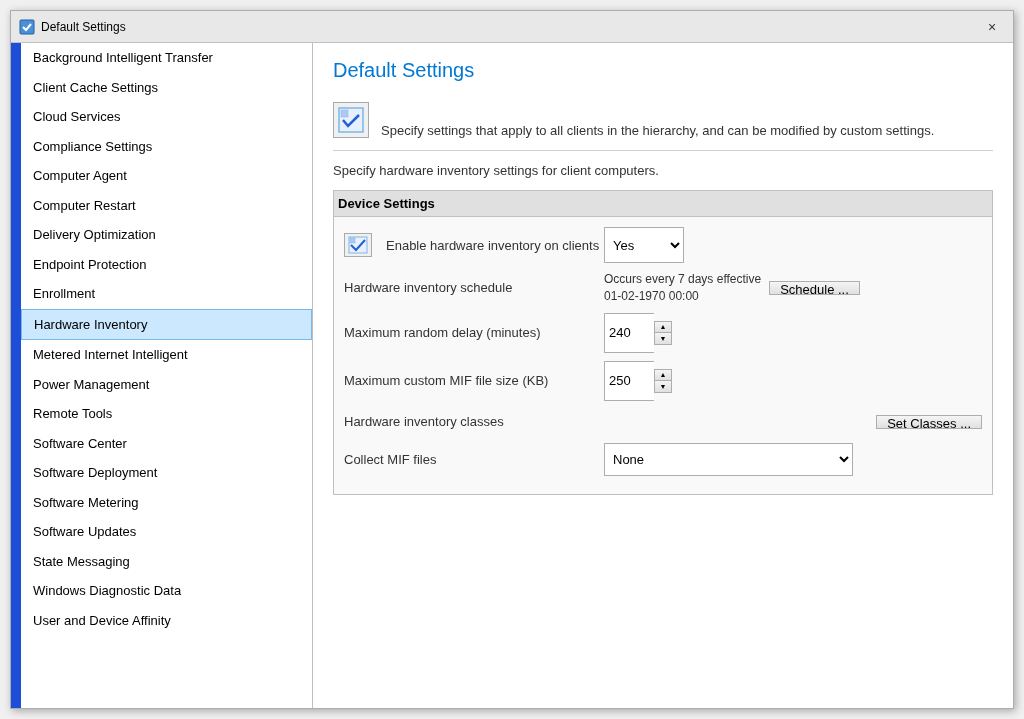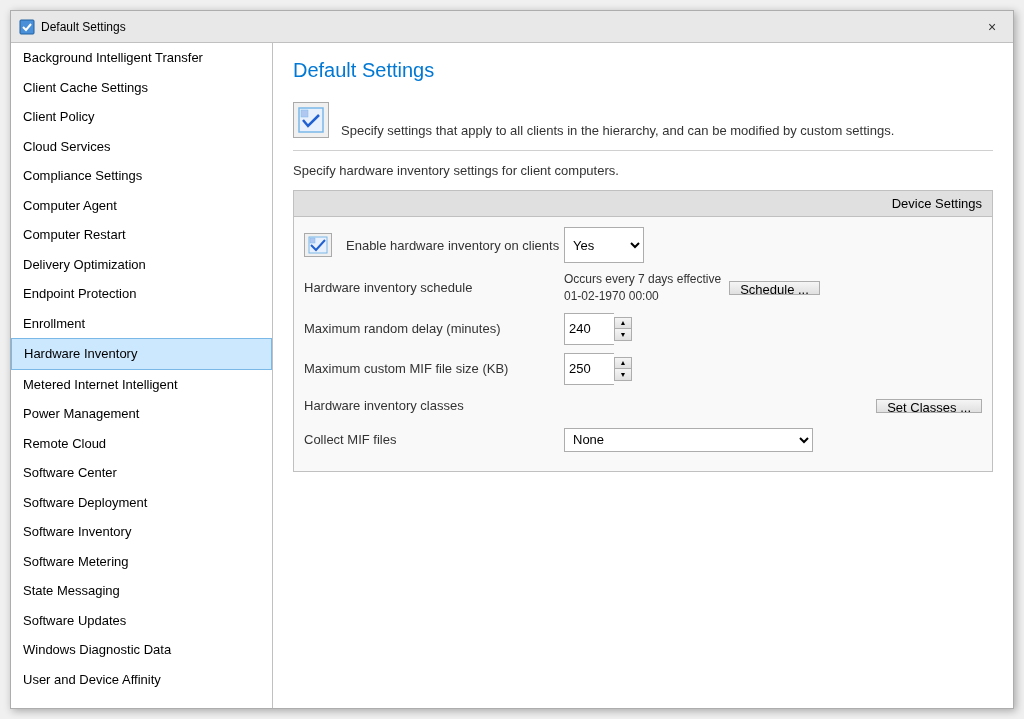--- a/index.html
+++ b/index.html
@@ -55,25 +55,26 @@
       color: #333;
       border: none;
       background: transparent;
     }
     .content-area {
       display: flex;
       flex: 1;
       overflow: hidden;
     }
     .sidebar {
-      width: 262px;
+      width: 292px;
       background: #ffffff;
       border-right: 1px solid #c0c0c0;
       overflow-y: auto;
       flex-shrink: 0;
+      margin-left: 10px;
     }
     .sidebar-item {
       padding: 5px 12px;
       cursor: pointer;
       color: #000;
       font-size: 13px;
       line-height: 1.5;
     }
     .sidebar-item.selected {
       background: #cce8ff;
@@ -120,25 +121,24 @@
       color: #333;
       margin-bottom: 12px;
     }
     .device-settings-box {
       border: 1px solid #c0c0c0;
       background: #f9f9f9;
       padding: 0;
     }
     .device-settings-header {
       background: #e0e0e0;
-      padding: 5px 10px;
-      font-weight: normal;
+      padding: 5px 4px;
+      font-weight: bold;
       font-size: 13px;
       border-bottom: 1px solid #c0c0c0;
-      text-align: right;
     }
     .device-settings-body {
       padding: 10px 10px;
     }
     .setting-row {
       display: flex;
       align-items: center;
       margin-bottom: 8px;
       min-height: 26px;
     }
@@ -187,21 +187,21 @@
       font-size: 13px;
       cursor: pointer;
       color: #000;
     }
     .spinbox {
       display: flex;
       align-items: center;
     }
     .spinbox input {
       width: 50px;
-      height: 32px;
+      height: 40px;
       border: 1px solid #adadad;
       border-right: none;
       padding: 0 4px;
       font-size: 13px;
       text-align: left;
     }
     .spinbox-buttons {
       display: flex;
       flex-direction: column;
       border: 1px solid #adadad;
@@ -219,21 +219,21 @@
       justify-content: center;
       font-size: 7px;
       padding: 0;
       line-height: 1;
     }
     .spinbox-btn:last-child {
       border-bottom: none;
     }
     .collect-mif-select {
       min-width: 220px;
-      height: 24px;
+      height: 33px;
     }
     .title-icon-svg {
       width: 16px;
       height: 16px;
     }
   </style>
 </head>
 <body>
 
 <div class="window">
@@ -247,38 +247,36 @@
     </div>
     <span class="title-bar-text">Default Settings</span>
     <button class="title-bar-close">×</button>
   </div>
 
   <div class="content-area">
 
     <div class="sidebar" id="sidebar-container">
         <div class="sidebar-item">Background Intelligent Transfer</div>
         <div class="sidebar-item">Client Cache Settings</div>
-        <div class="sidebar-item">Client Policy</div>
         <div class="sidebar-item">Cloud Services</div>
         <div class="sidebar-item">Compliance Settings</div>
         <div class="sidebar-item">Computer Agent</div>
         <div class="sidebar-item">Computer Restart</div>
         <div class="sidebar-item">Delivery Optimization</div>
         <div class="sidebar-item">Endpoint Protection</div>
         <div class="sidebar-item">Enrollment</div>
         <div class="sidebar-item selected">Hardware Inventory</div>
         <div class="sidebar-item">Metered Internet Intelligent</div>
         <div class="sidebar-item">Power Management</div>
-        <div class="sidebar-item">Remote Cloud</div>
+        <div class="sidebar-item">Remote Tools</div>
         <div class="sidebar-item">Software Center</div>
         <div class="sidebar-item">Software Deployment</div>
-        <div class="sidebar-item">Software Inventory</div>
         <div class="sidebar-item">Software Metering</div>
+        <div class="sidebar-item">Software Updates</div>
         <div class="sidebar-item">State Messaging</div>
-        <div class="sidebar-item">Software Updates</div>
         <div class="sidebar-item">Windows Diagnostic Data</div>
         <div class="sidebar-item">User and Device Affinity</div>
       </div>
 
     <div class="main-panel">
       <h1 class="main-title">Default Settings</h1>
 
       <div class="info-box">
         <div class="info-icon">
           <svg width="28" height="28" viewBox="0 0 28 28">

